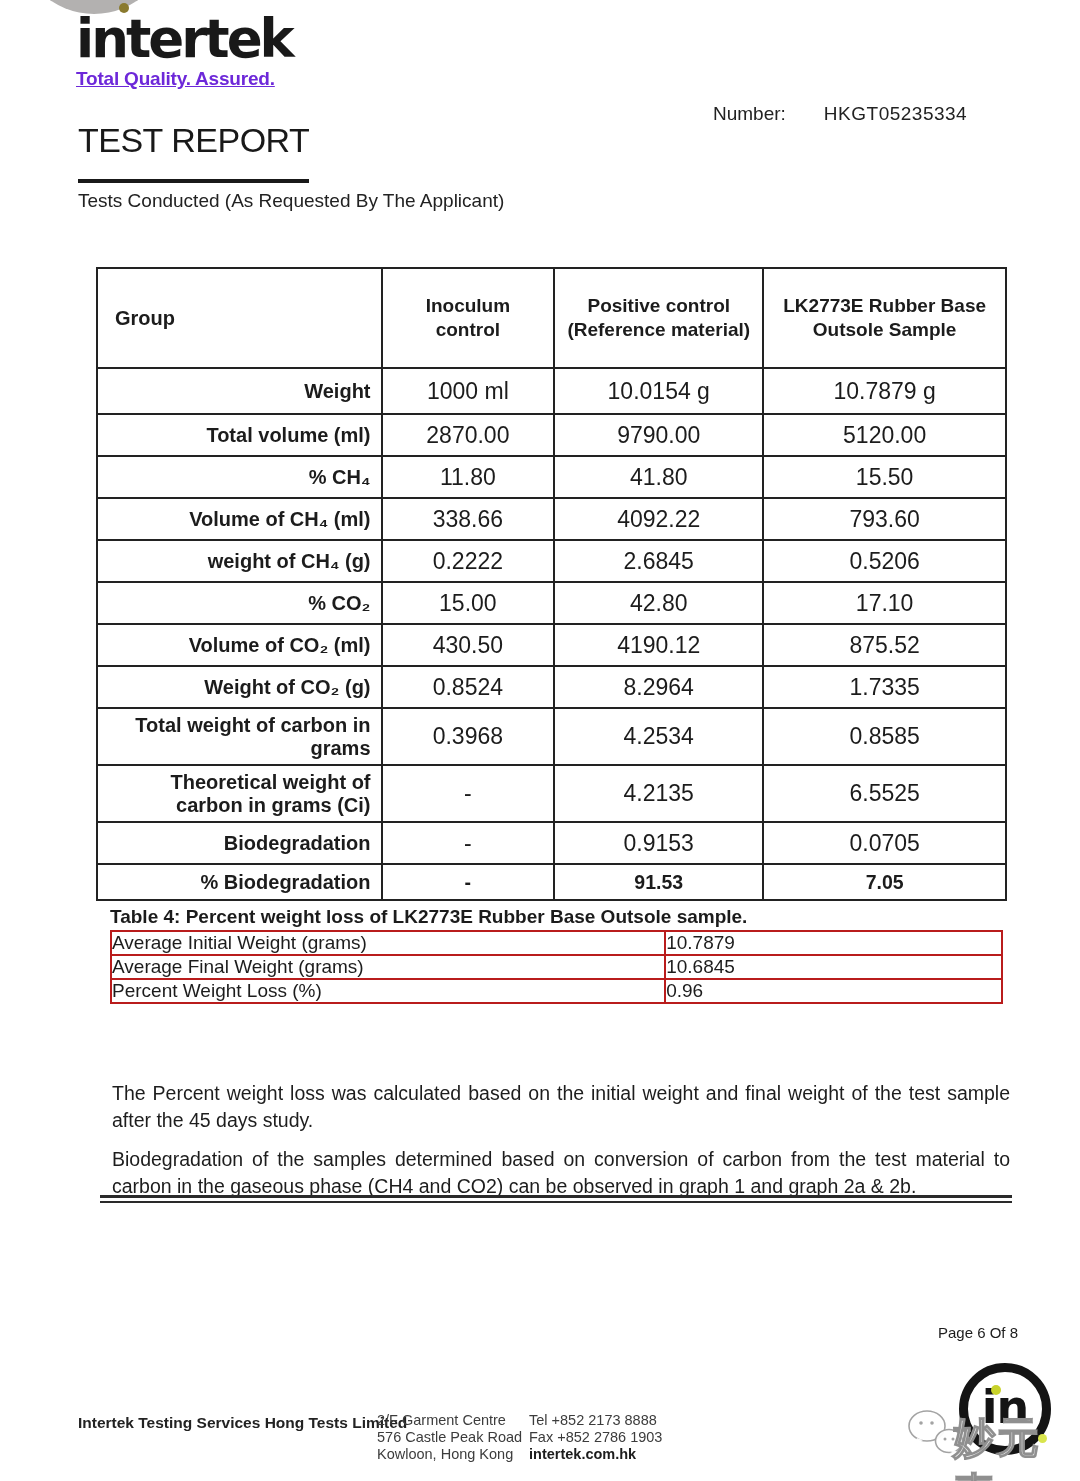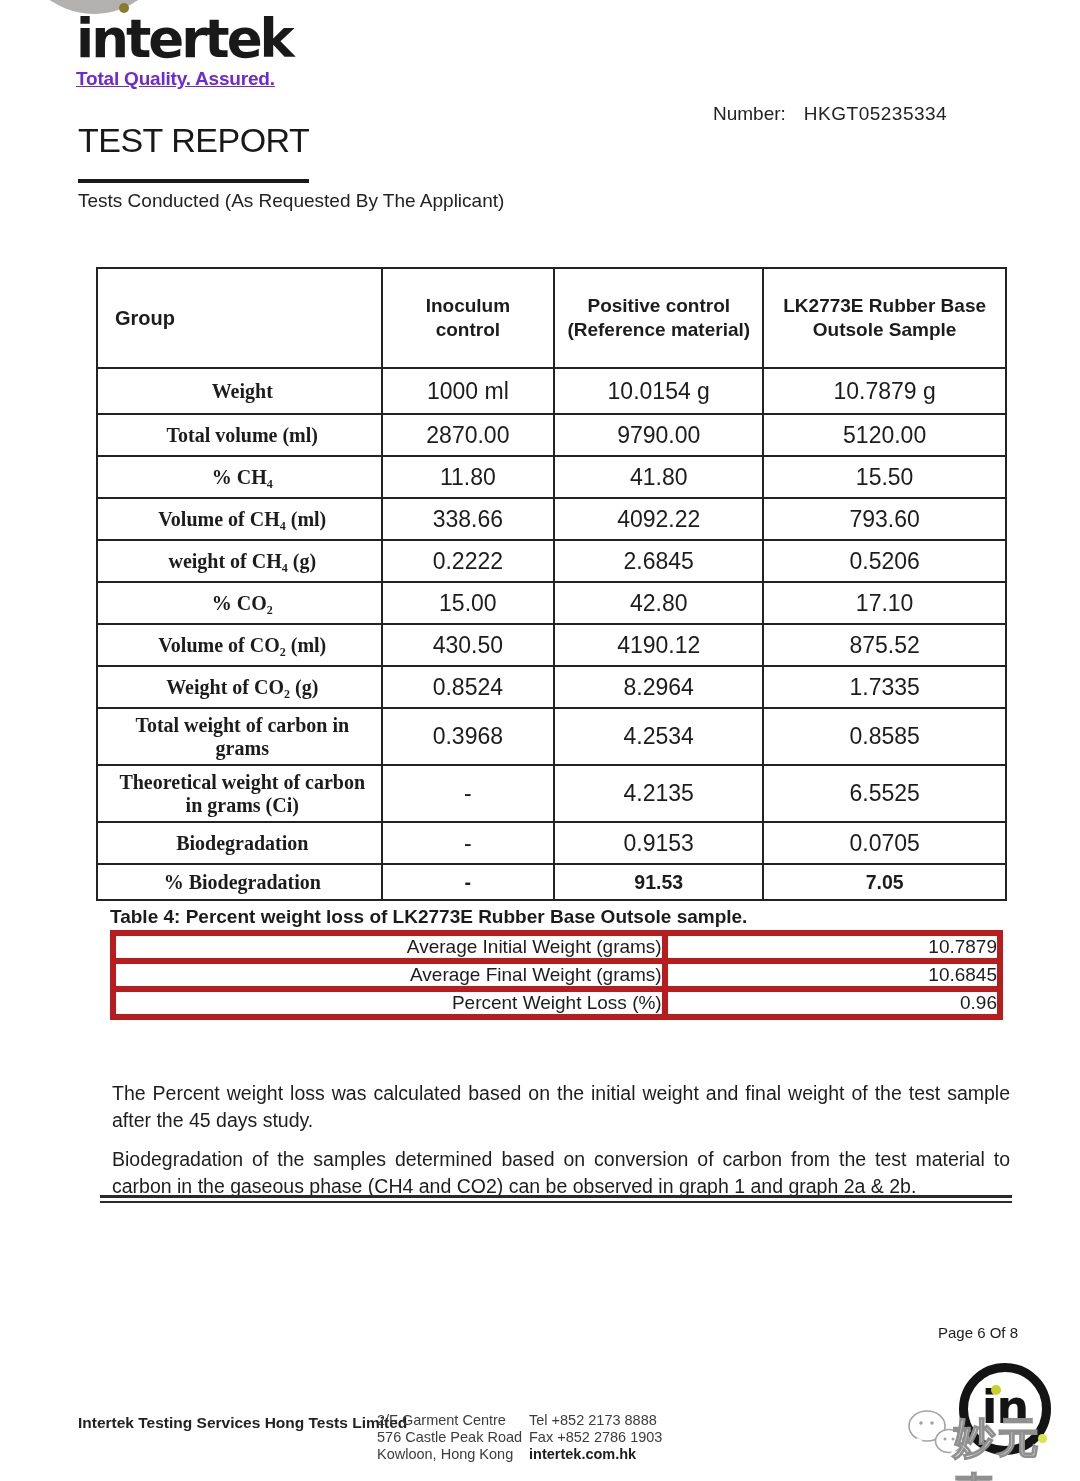--- a/index.html
+++ b/index.html
@@ -31,21 +31,21 @@
   .logo-i-dot {
     position:absolute; left:43px; top:-9px;
     width:10px; height:10px; border-radius:50%;
     background:#8a7a2e; z-index:3;
   }
   .tagline { font-weight:bold; font-size:19px; margin-top:3px; color:#6d28d9; letter-spacing:-0.2px;text-decoration:underline; }
 
   
   .number-line { position:absolute; left:713px; top:103px; font-size:19px; display:flex; }
   .number-label { color:#222; }
-  .number-value { margin-left:18px; color:#222; letter-spacing:0.5px; }
+  .number-value { margin-left:38px; color:#222; letter-spacing:0.5px; }
 
   
   .title-block { position:absolute; left:78px; top:123px; }
   .title {
     font-size:34px; font-weight:normal; letter-spacing:-0.5px; color:#191919;
     display:inline-block; border-bottom:4px solid #191919; padding-bottom:20px; line-height:1.05;
   }
   .subtitle { font-size:19px; margin-top:7px; color:#222; }
 
   
@@ -55,38 +55,38 @@
   }
   table { border-collapse:collapse; table-layout:fixed; }
   .t3 { position:absolute; left:96px; top:267px; width:911px; }
   .t3 th, .t3 td { border:2px solid #222; vertical-align:middle; }
   .t3 th {
     font-size:19px; font-weight:bold; text-align:center;
     white-space:pre-line; line-height:1.25;
   }
   .t3 th.group-h { text-align:left; padding-left:17px; font-size:20px; }
   .t3 td.lbl {
-    font-size:20px; font-weight:bold; text-align:center;
-    padding:5px 10px 5px 16px; line-height:1.13;font-family:Liberation Serif, serif;
+    font-size:20px; font-weight:bold; text-align:right;
+    padding:5px 10px 5px 16px; line-height:1.13;
   }
   .t3 td.val { font-size:23px; text-align:center; font-weight:normal; }
   .t3 tr.bold-row td.val { font-weight:bold; font-size:19.5px; }
   tr.rh-hdr { height:100px;padding-left:28px; }
   tr.rh-a { height:46px; }
   tr.rh-b { height:42px; }
   tr.rh-c { height:47px; }
   tr.rh-d { height:36px; }
 
   
   .t4-caption {
     position:absolute; left:110px; top:906px; width:920px;
     font-size:19px; font-weight:bold; color:#1b1b1b;
   }
   .t4 { position:absolute; left:110px; top:930px; width:893px; }
-  .t4 td { border:6px solid #b91c1c; font-size:19px; text-align:right; height:23px; vertical-align:middle; }
+  .t4 td { border:2px solid #b91c1c; font-size:19px; text-align:left; height:23px; vertical-align:middle; }
 
   
   .note {
     position:absolute; left:112px; width:898px;
     font-size:19.5px; line-height:27px; text-align:justify; color:#1d1d1d;
   }
   .note-1 { top:1080px; }
   .note-2 { top:1146px; }
 
   .double-rule {

